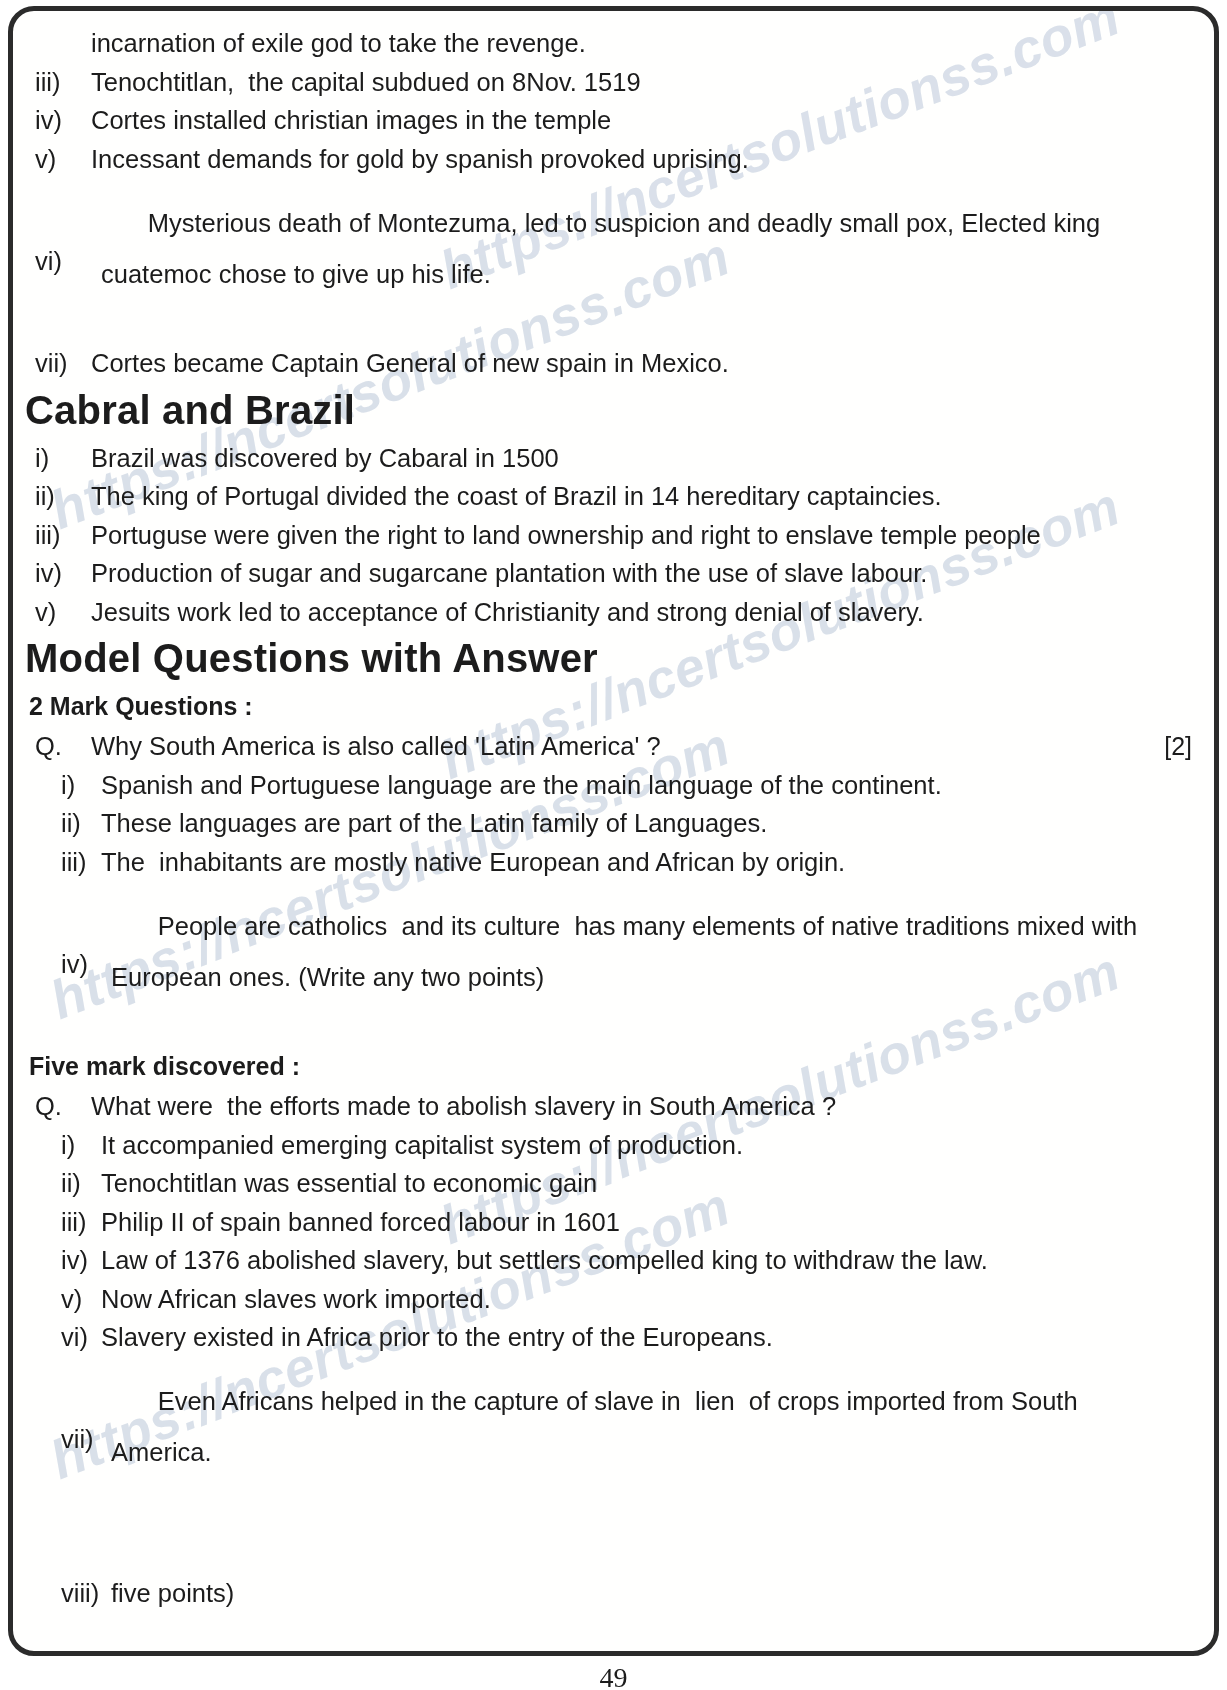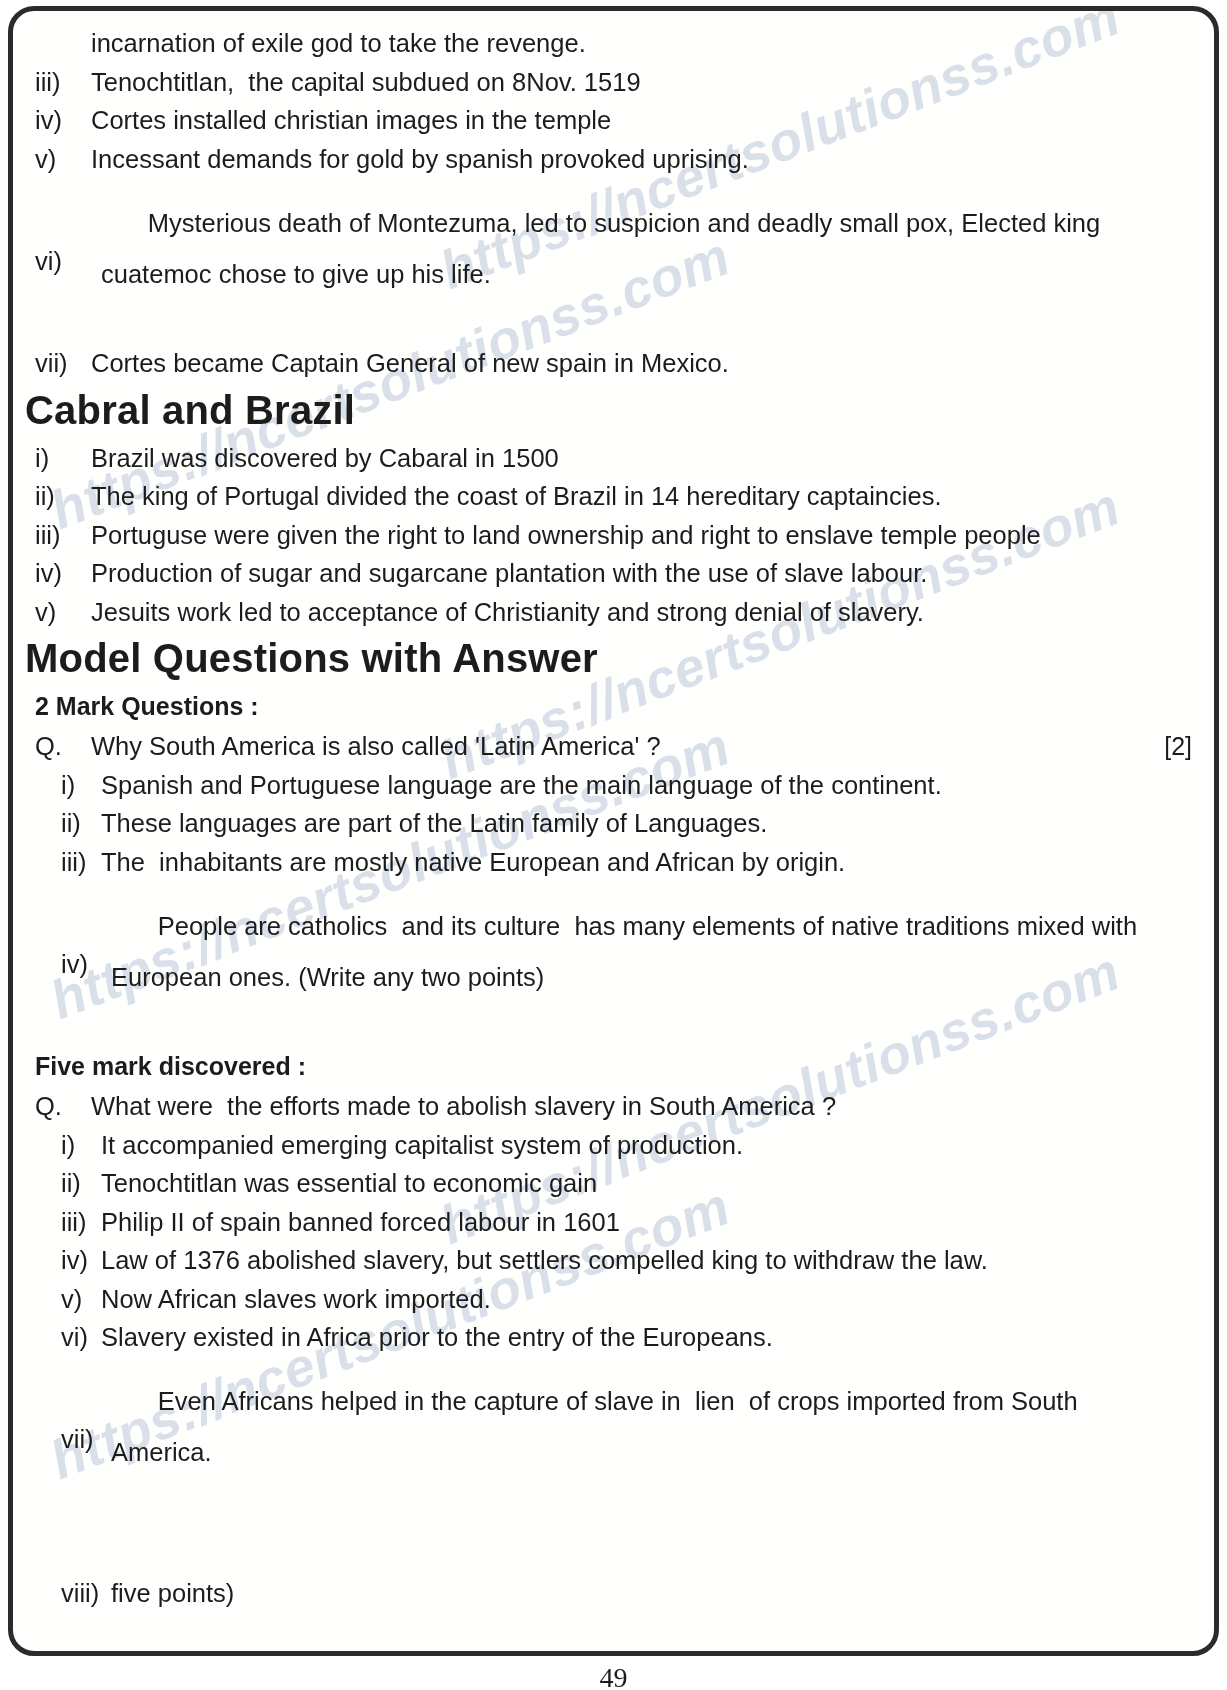--- a/index.html
+++ b/index.html
@@ -100,21 +100,21 @@
   .center-heading {
     text-align: left;
     font-weight: bold;
     font-size: 40px;
     margin: 4px 0 16px 0;
     letter-spacing: 0.2px;
   }
   .section-label {
     font-weight: bold;
     font-size: 25px;
-    margin: 2px 0 15px 10px;
+    margin: 2px 0 15px 4px;
   }
 
   
   .qrow { position: relative; }
   .marks {
     position: absolute;
     right: -8px;
     top: 0;
     font-size: 25px;
   }

